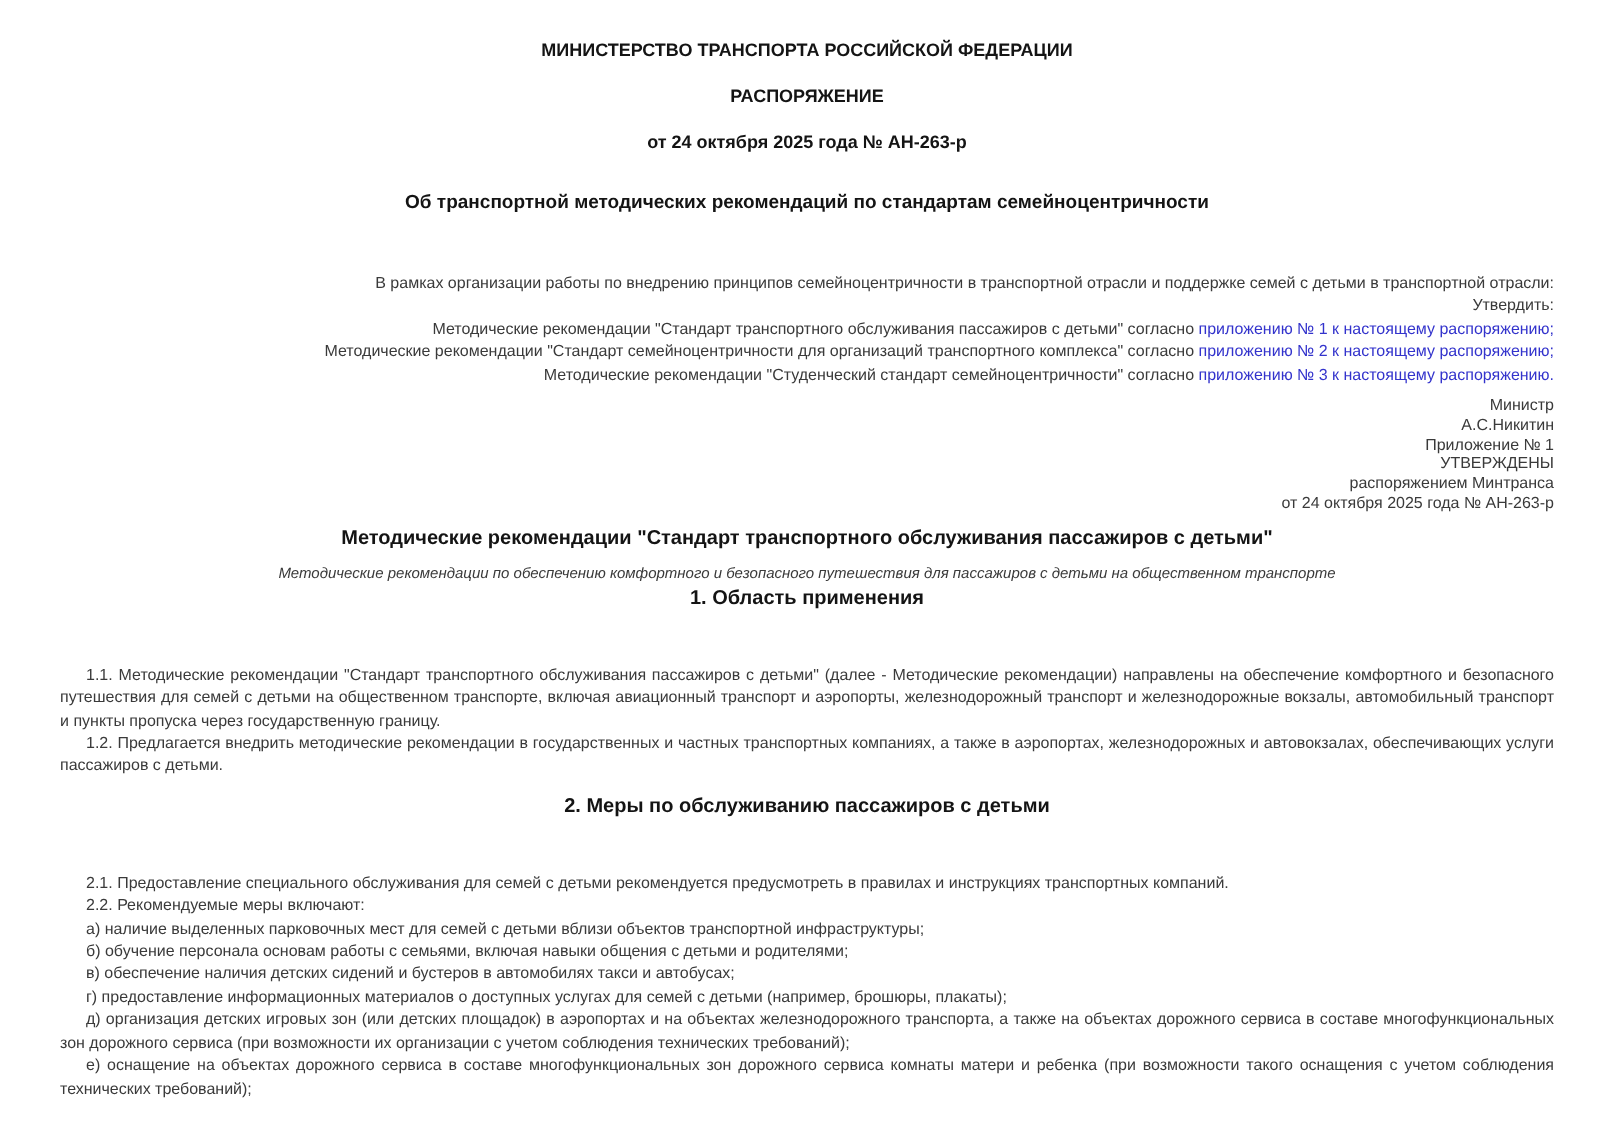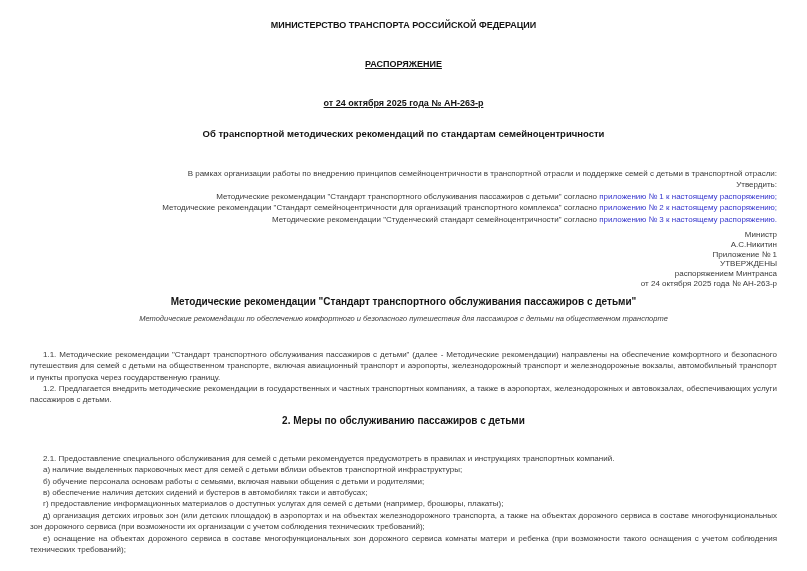--- a/index.html
+++ b/index.html
@@ -16,21 +16,21 @@
   .page {
     width: 807px;
     height: 571px;
     padding: 20px 30px 0 30px;
     position: relative;
   }
   .center { text-align: center; }
   .bold { font-weight: bold; color: #141414; }
 
   .head-line { font-size: 9px; line-height: 11px; }
-  .head-line + .head-line { margin-top: 28px; text-decoration: underline; }
+  .head-line + .head-line { margin-top: 12px; }
   .head-subject { margin-top: 19px; font-size: 9.5px; line-height: 12px; }
 
   .preamble {
     margin-top: 28px;
     margin-left: 22px;
     text-align: right;
   }
   .preamble .line { white-space: nowrap; }
 
   a.doclink {
@@ -81,25 +81,27 @@
     <div>А.С.Никитин</div>
     <div>Приложение № 1</div>
     <div>УТВЕРЖДЕНЫ</div>
     <div>распоряжением Минтранса</div>
     <div>от 24 октября 2025 года № АН-263-р</div>
   </div>
 
   <div class="center bold annex-title">Методические рекомендации "Стандарт транспортного обслуживания пассажиров с детьми"</div>
   <div class="center annex-subtitle">Методические рекомендации по обеспечению комфортного и безопасного путешествия для пассажиров с детьми на общественном транспорте</div>
 
+  <div class="center bold sec-heading first">1. Область применения</div>
   <div class="para gap-top">1.1. Методические рекомендации "Стандарт транспортного обслуживания пассажиров с детьми" (далее - Методические рекомендации) направлены на обеспечение комфортного и безопасного путешествия для семей с детьми на общественном транспорте, включая авиационный транспорт и аэропорты, железнодорожный транспорт и железнодорожные вокзалы, автомобильный транспорт и пункты пропуска через государственную границу.</div>
   <div class="para">1.2. Предлагается внедрить методические рекомендации в государственных и частных транспортных компаниях, а также в аэропортах, железнодорожных и автовокзалах, обеспечивающих услуги пассажиров с детьми.</div>
 
   <div class="center bold sec-heading second">2. Меры по обслуживанию пассажиров с детьми</div>
   <div class="para gap-top">2.1. Предоставление специального обслуживания для семей с детьми рекомендуется предусмотреть в правилах и инструкциях транспортных компаний.</div>
+  <div class="para">2.2. Рекомендуемые меры включают:</div>
   <div class="para mt-list">а) наличие выделенных парковочных мест для семей с детьми вблизи объектов транспортной инфраструктуры;</div>
   <div class="para">б) обучение персонала основам работы с семьями, включая навыки общения с детьми и родителями;</div>
   <div class="para">в) обеспечение наличия детских сидений и бустеров в автомобилях такси и автобусах;</div>
   <div class="para">г) предоставление информационных материалов о доступных услугах для семей с детьми (например, брошюры, плакаты);</div>
   <div class="para">д) организация детских игровых зон (или детских площадок) в аэропортах и на объектах железнодорожного транспорта, а также на объектах дорожного сервиса в составе многофункциональных зон дорожного сервиса (при возможности их организации с учетом соблюдения технических требований);</div>
   <div class="para">е) оснащение на объектах дорожного сервиса в составе многофункциональных зон дорожного сервиса комнаты матери и ребенка (при возможности такого оснащения с учетом соблюдения технических требований);</div>
 
 </div>
 
 </body></html>

